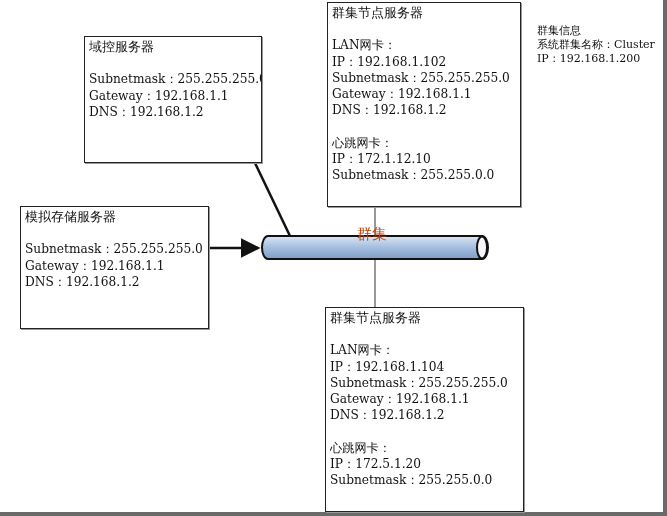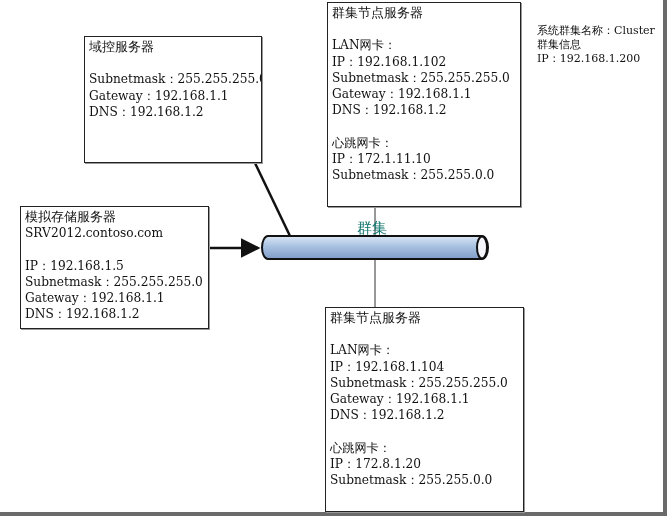--- a/index.html
+++ b/index.html
@@ -21,22 +21,22 @@
     box-sizing: border-box; white-space: nowrap; overflow: hidden;
   }
   .box .title { font-size: 13px; }
   .box .gap { height: 16.2px; }
   .info {
     position: absolute; left: 537px; top: 24px;
     font-size: 11px; line-height: 14px; white-space: nowrap;
   }
   svg.lines { position: absolute; left: 0; top: 0; }
   .pipe-label {
-    position: absolute; left: 262px; top: 216px; width: 220px; height: 24px;
-    text-align: center; font-size: 15px; line-height: 24px; color: #0f766e;
+    position: absolute; left: 262px; top: 222px; width: 220px; height: 24px;
+    text-align: center; font-size: 15px; line-height: 24px; color: #c2410c;
   }
 </style>
 </head>
 <body>
 
 <div class="frame"></div>
 
 <svg class="lines" width="667" height="516">
   <defs>
     <linearGradient id="pipeGrad" x1="0" y1="0" x2="0" y2="1">
@@ -68,53 +68,51 @@
 <div class="box" style="left:84px; top:36px; width:178px; height:127px;">
   <div class="title">域控服务器</div>
   <div class="gap"></div>
   <div>Subnetmask：255.255.255.0</div>
   <div>Gateway：192.168.1.1</div>
   <div>DNS：192.168.1.2</div>
 </div>
 
 <div class="box" style="left:20px; top:206px; width:189px; height:123px;">
   <div class="title">模拟存储服务器</div>
-  <div>SRV2012.contoso.com</div>
   <div class="gap"></div>
-  <div>IP：192.168.1.5</div>
   <div>Subnetmask：255.255.255.0</div>
   <div>Gateway：192.168.1.1</div>
   <div>DNS：192.168.1.2</div>
 </div>
 
 <div class="box" style="left:327px; top:2px; width:194px; height:205px;">
   <div class="title">群集节点服务器</div>
   <div class="gap"></div>
   <div>LAN网卡：</div>
   <div>IP：192.168.1.102</div>
   <div>Subnetmask：255.255.255.0</div>
   <div>Gateway：192.168.1.1</div>
   <div>DNS：192.168.1.2</div>
   <div class="gap"></div>
   <div>心跳网卡：</div>
-  <div>IP：172.1.11.10</div>
+  <div>IP：172.1.12.10</div>
   <div>Subnetmask：255.255.0.0</div>
 </div>
 
 <div class="box" style="left:325px; top:307px; width:199px; height:205px;">
   <div class="title">群集节点服务器</div>
   <div class="gap"></div>
   <div>LAN网卡：</div>
   <div>IP：192.168.1.104</div>
   <div>Subnetmask：255.255.255.0</div>
   <div>Gateway：192.168.1.1</div>
   <div>DNS：192.168.1.2</div>
   <div class="gap"></div>
   <div>心跳网卡：</div>
-  <div>IP：172.8.1.20</div>
+  <div>IP：172.5.1.20</div>
   <div>Subnetmask：255.255.0.0</div>
 </div>
 
 <div class="info">
+  <div>群集信息</div>
   <div>系统群集名称：Cluster</div>
-  <div>群集信息</div>
   <div>IP：192.168.1.200</div>
 </div>
 
 </body></html>

